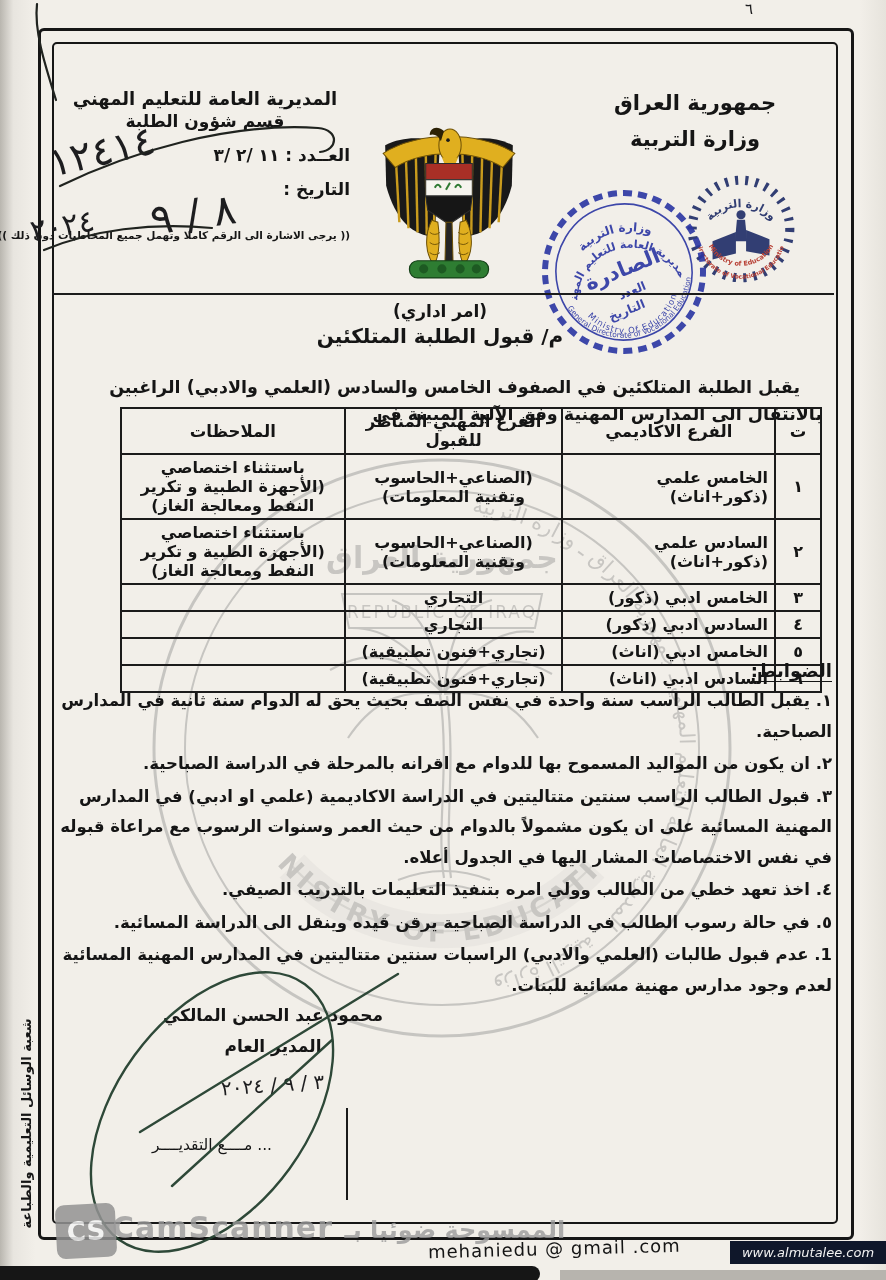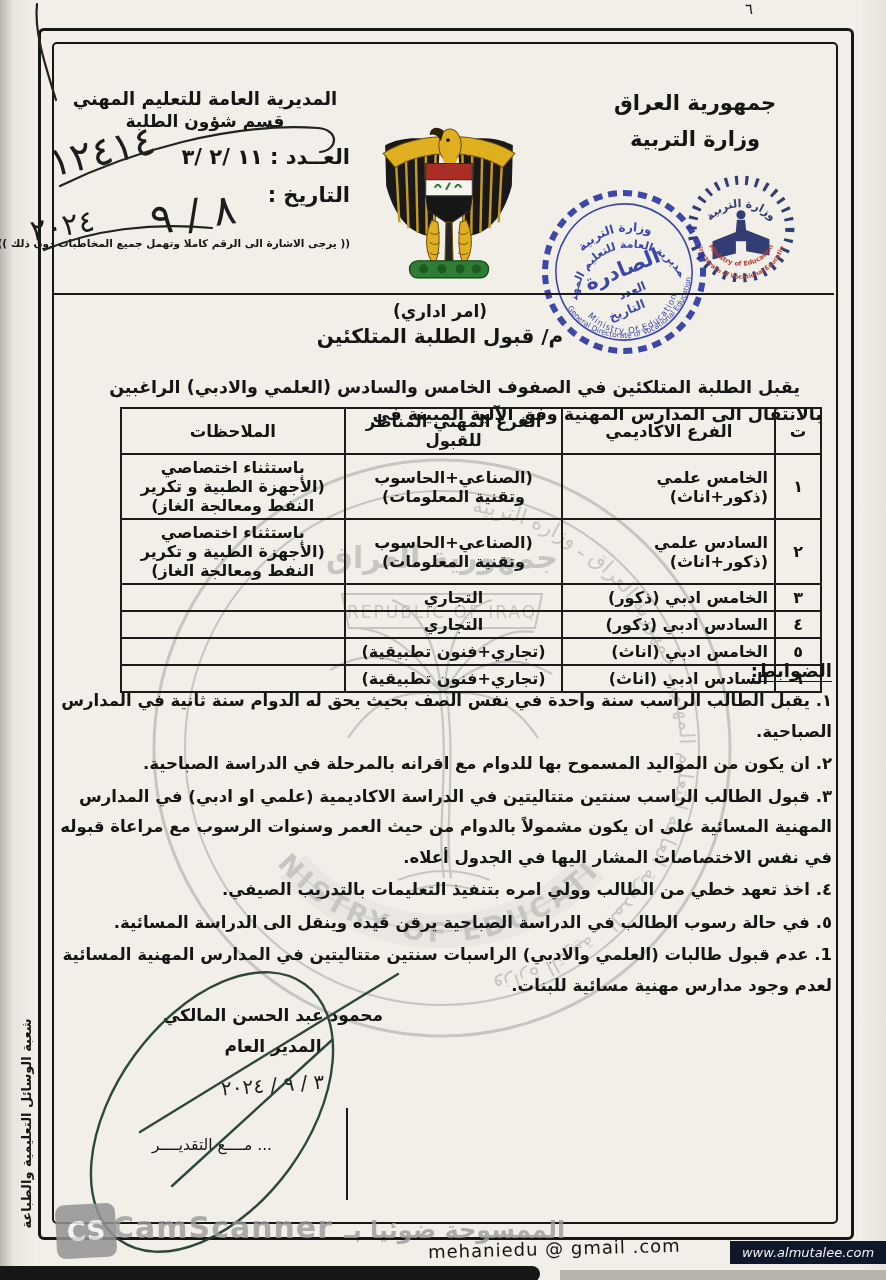--- a/index.html
+++ b/index.html
@@ -10,21 +10,21 @@
   }
   .page{position:absolute;inset:0;}
   .frame-outer{position:absolute;left:38px;top:28px;width:810px;height:1206px;border:3px solid #161616;border-radius:6px;}
   .frame-inner{position:absolute;left:52px;top:42px;width:782px;height:1178px;border:2.5px solid #161616;border-radius:5px;}
   .num{direction:ltr;unicode-bidi:bidi-override;}
   
   .hdr-right{position:absolute;left:570px;top:86px;width:250px;text-align:center;font-weight:700;font-size:21px;line-height:1.7;direction:rtl;}
   .hdr-left{position:absolute;left:60px;top:88px;width:290px;direction:rtl;font-weight:700;}
   .hdr-left .l1{font-size:18px;text-align:center;}
   .hdr-left .l2{font-size:17px;text-align:center;margin-top:2px;}
-  .hdr-left .ln{font-size:21px;margin-top:14px;text-align:right;}
+  .hdr-left .ln{font-size:17px;margin-top:14px;text-align:right;}
   .hdr-left .note{font-size:10.5px;margin-top:30px;text-align:center;white-space:nowrap;}
   
   .hand{position:absolute;color:#1d1d1f;font-weight:400;}
   .hw-number{left:48px;top:128px;font-size:40px;transform:rotate(-13deg);letter-spacing:10px;}
   .hw-day{left:150px;top:190px;font-size:42px;transform:rotate(-8deg);letter-spacing:4px;}
   .hw-year{left:30px;top:208px;font-size:30px;transform:rotate(-10deg);letter-spacing:2px;}
   .hw-corner{left:745px;top:0px;font-size:15px;}
   .sig-date{font-size:20px;transform:rotate(-4deg);display:inline-block;margin-top:6px;}
   
   .eagle{position:absolute;left:373px;top:122px;width:152px;height:164px;}

